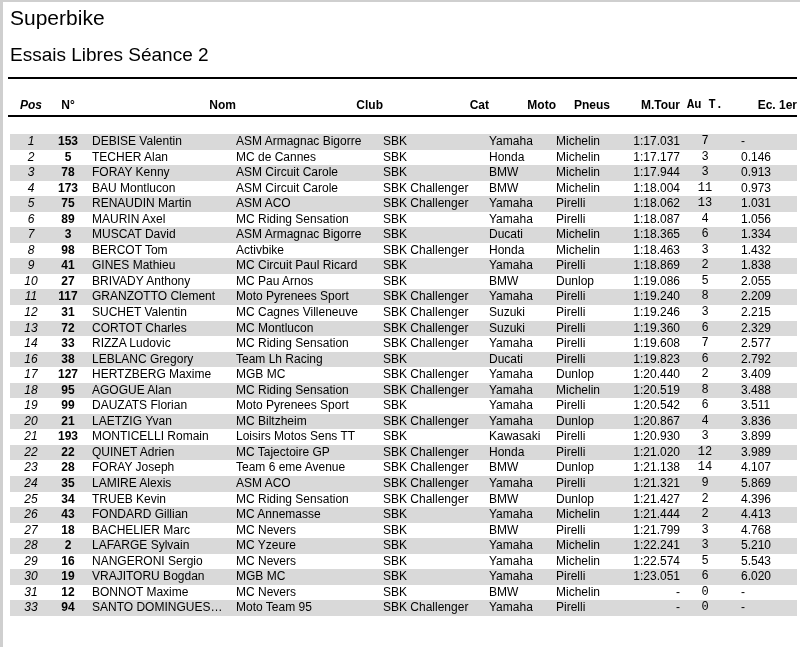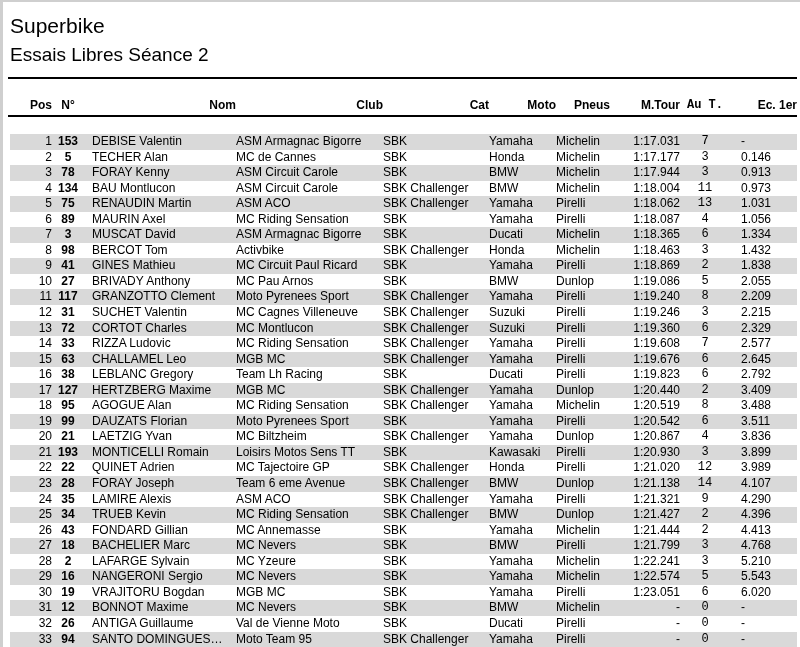--- a/index.html
+++ b/index.html
@@ -5,38 +5,38 @@
   * { margin:0; padding:0; box-sizing:border-box; }
   html,body { width:800px; height:647px; }
   body {
     font-family:"Liberation Sans","DejaVu Sans",sans-serif;
     background:#ffffff; color:#000;
     position:relative; overflow:hidden;
   }
   .edge-top  { position:absolute; left:0; top:0; width:800px; height:2px; background:#cfcfcf; }
   .edge-left { position:absolute; left:0; top:0; width:3px; height:647px; background:#cfcfcf; }
 
-  .page-title    { position:absolute; left:10px; top:6px;  font-size:21px; line-height:24px; font-weight:400;margin-top:8px; }
+  .page-title    { position:absolute; left:10px; top:6px;  font-size:21px; line-height:24px; font-weight:400; }
   .page-subtitle { position:absolute; left:10px; top:43px; font-size:19px; line-height:24px; font-weight:400; }
 
   .rule { position:absolute; left:8px; width:789px; height:2px; background:#000; }
   .rule-1 { top:77px; }
   .rule-2 { top:115px; }
 
   table { border-collapse:collapse; table-layout:fixed; width:787px; }
   .head-table { position:absolute; left:10px; top:97px; }
   .body-table { position:absolute; left:10px; top:134px; }
 
   th, td { padding:0; font-size:12px; white-space:nowrap; overflow:hidden; text-align:left; vertical-align:middle; }
   th { font-weight:700; line-height:16px; height:16px;text-align:right; }
   td { line-height:15.55px; height:15.55px; }
 
   .body-table tbody tr:nth-child(odd) td { background:#d9d9d9; }
 
-  .c-pos   { text-align:right; }
+  .c-pos   { text-align:center;font-style:italic; }
   .c-num   { text-align:center; }
   td.c-num { font-weight:700; }
   .c-nom   { padding-left:8px; }
   .c-mtour { text-align:right; }
   .c-aut   { text-align:center;font-family:Liberation Mono, monospace; }
   .c-ec1   { padding-left:11px; }
 </style>
 </head>
 <body>
 
@@ -124,21 +124,21 @@
           <td class="c-club">ASM Circuit Carole</td>
           <td class="c-cat">SBK</td>
           <td class="c-moto">BMW</td>
           <td class="c-pneus">Michelin</td>
           <td class="c-mtour">1:17.944</td>
           <td class="c-aut">3</td>
           <td class="c-ec1">0.913</td>
         </tr>
         <tr>
           <td class="c-pos">4</td>
-          <td class="c-num">134</td>
+          <td class="c-num">173</td>
           <td class="c-nom">BAU Montlucon</td>
           <td class="c-club">ASM Circuit Carole</td>
           <td class="c-cat">SBK Challenger</td>
           <td class="c-moto">BMW</td>
           <td class="c-pneus">Michelin</td>
           <td class="c-mtour">1:18.004</td>
           <td class="c-aut">11</td>
           <td class="c-ec1">0.973</td>
         </tr>
         <tr>
@@ -255,32 +255,20 @@
           <td class="c-nom">RIZZA Ludovic</td>
           <td class="c-club">MC Riding Sensation</td>
           <td class="c-cat">SBK Challenger</td>
           <td class="c-moto">Yamaha</td>
           <td class="c-pneus">Pirelli</td>
           <td class="c-mtour">1:19.608</td>
           <td class="c-aut">7</td>
           <td class="c-ec1">2.577</td>
         </tr>
         <tr>
-          <td class="c-pos">15</td>
-          <td class="c-num">63</td>
-          <td class="c-nom">CHALLAMEL Leo</td>
-          <td class="c-club">MGB MC</td>
-          <td class="c-cat">SBK Challenger</td>
-          <td class="c-moto">Yamaha</td>
-          <td class="c-pneus">Pirelli</td>
-          <td class="c-mtour">1:19.676</td>
-          <td class="c-aut">6</td>
-          <td class="c-ec1">2.645</td>
-        </tr>
-        <tr>
           <td class="c-pos">16</td>
           <td class="c-num">38</td>
           <td class="c-nom">LEBLANC Gregory</td>
           <td class="c-club">Team Lh Racing</td>
           <td class="c-cat">SBK</td>
           <td class="c-moto">Ducati</td>
           <td class="c-pneus">Pirelli</td>
           <td class="c-mtour">1:19.823</td>
           <td class="c-aut">6</td>
           <td class="c-ec1">2.792</td>
@@ -372,21 +360,21 @@
         <tr>
           <td class="c-pos">24</td>
           <td class="c-num">35</td>
           <td class="c-nom">LAMIRE Alexis</td>
           <td class="c-club">ASM ACO</td>
           <td class="c-cat">SBK Challenger</td>
           <td class="c-moto">Yamaha</td>
           <td class="c-pneus">Pirelli</td>
           <td class="c-mtour">1:21.321</td>
           <td class="c-aut">9</td>
-          <td class="c-ec1">4.290</td>
+          <td class="c-ec1">5.869</td>
         </tr>
         <tr>
           <td class="c-pos">25</td>
           <td class="c-num">34</td>
           <td class="c-nom">TRUEB Kevin</td>
           <td class="c-club">MC Riding Sensation</td>
           <td class="c-cat">SBK Challenger</td>
           <td class="c-moto">BMW</td>
           <td class="c-pneus">Dunlop</td>
           <td class="c-mtour">1:21.427</td>
@@ -459,32 +447,20 @@
           <td class="c-nom">BONNOT Maxime</td>
           <td class="c-club">MC Nevers</td>
           <td class="c-cat">SBK</td>
           <td class="c-moto">BMW</td>
           <td class="c-pneus">Michelin</td>
           <td class="c-mtour">-</td>
           <td class="c-aut">0</td>
           <td class="c-ec1">-</td>
         </tr>
         <tr>
-          <td class="c-pos">32</td>
-          <td class="c-num">26</td>
-          <td class="c-nom">ANTIGA Guillaume</td>
-          <td class="c-club">Val de Vienne Moto</td>
-          <td class="c-cat">SBK</td>
-          <td class="c-moto">Ducati</td>
-          <td class="c-pneus">Pirelli</td>
-          <td class="c-mtour">-</td>
-          <td class="c-aut">0</td>
-          <td class="c-ec1">-</td>
-        </tr>
-        <tr>
           <td class="c-pos">33</td>
           <td class="c-num">94</td>
           <td class="c-nom">SANTO DOMINGUES…</td>
           <td class="c-club">Moto Team 95</td>
           <td class="c-cat">SBK Challenger</td>
           <td class="c-moto">Yamaha</td>
           <td class="c-pneus">Pirelli</td>
           <td class="c-mtour">-</td>
           <td class="c-aut">0</td>
           <td class="c-ec1">-</td>

